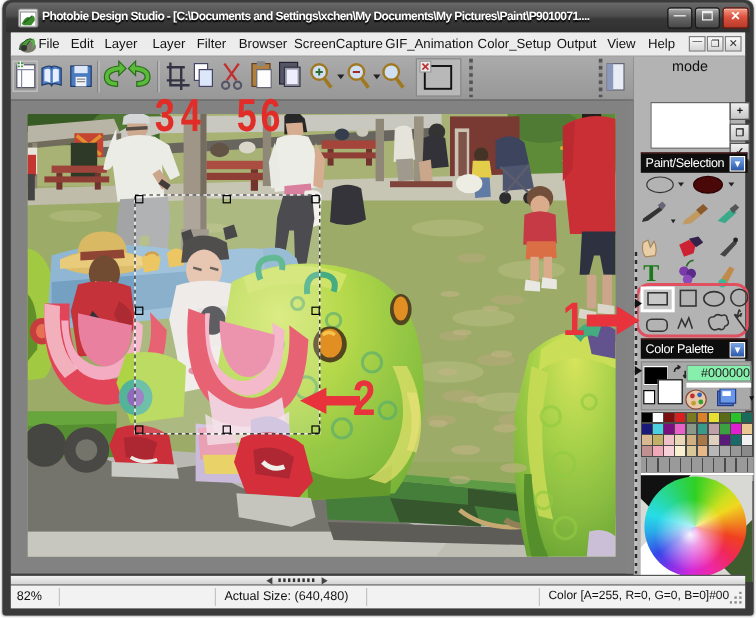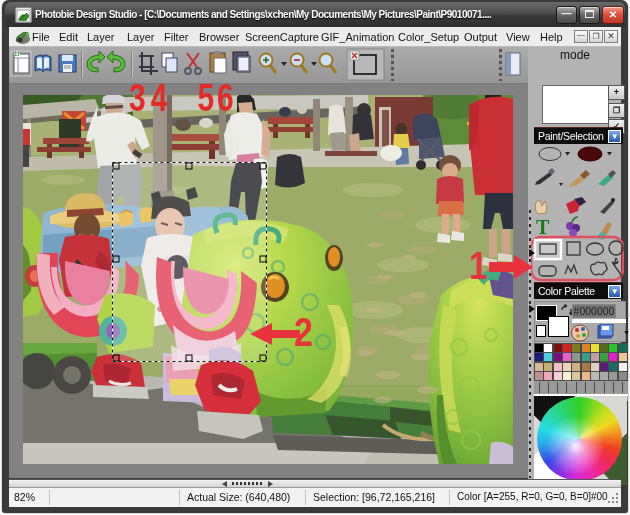--- a/index.html
+++ b/index.html
@@ -197,21 +197,21 @@
 
     <div class="hdr" style="top:235px">Color Palette<div class="hbtn">▼</div></div>
     <div style="position:absolute;left:6px;top:254px;width:92px;height:41px;background:#a9a9a9;border:1px solid #8a8a8a">
       <div style="position:absolute;left:1px;top:3px;width:21px;height:16px;background:#000;border:1px solid #fff"></div>
       <div style="position:absolute;left:13px;top:14px;width:21px;height:21px;background:#fff;border:1px solid #000"></div>
       <div style="position:absolute;left:1px;top:23px;width:10px;height:12px;background:#fff;border:1px solid #000"></div>
       <svg style="position:absolute;left:24px;top:2px" width="16" height="15">
           <path d="M3 6 q0 -4 5 -4 M8 2 l-2.5 -1.5 M8 2 l-2.5 1.5" stroke="#222" fill="none" stroke-width="1.3"></path>
           <path d="M12 5 v6 M12 11 l-1.5 -2.5 M12 11 l1.5 -2.5" stroke="#222" fill="none" stroke-width="1.3"></path>
         </svg>
-      <div style="position:absolute;left:37px;top:2px;width:44px;height:14px;background:#737373;border:1px solid #888;font-size:10.5px;line-height:12px;color:#222;text-align:center">#000000</div>
+      <div style="position:absolute;left:37px;top:2px;width:54px;height:14px;background:#86efac;border:1px solid #888;font-size:10.5px;line-height:12px;color:#222;text-align:right">#000000</div>
       <div style="position:absolute;left:37px;top:17px;width:54px;height:4px;background:#fff"></div>
       <svg style="position:absolute;left:36px;top:22px" width="52" height="18">
         <ellipse cx="9" cy="9" rx="8.5" ry="8" fill="#e8c8a8" stroke="#8a4a3a"></ellipse>
         <circle cx="6" cy="6" r="2" fill="#c03030"></circle>
           <circle cx="12" cy="5" r="2" fill="#3060c0"></circle>
           <circle cx="13" cy="11" r="2" fill="#30a030"></circle>
           <circle cx="7" cy="12" r="2" fill="#c0a030"></circle>
         <rect x="27" y="2" width="13" height="12" fill="#4a78c8" stroke="#223a88"></rect>
         <rect x="29" y="0" width="13" height="12" fill="#6a98e8" stroke="#223a88"></rect>
         <rect x="31" y="2" width="7" height="4" fill="#fff"></rect>
@@ -625,21 +625,20 @@
           <rect x="251" y="2" width="2" height="3"></rect>
         </g>
       </svg>
     </div>
   <div id="status">
     <span style="left:5px">82%</span>
     <div class="sep" style="left:40px"></div>
     <div class="sep" style="left:170px"></div>
     <span style="left:178px">Actual Size:  (640,480)</span>
     <div class="sep" style="left:296px"></div>
-    <span style="left:304px">Selection:  [96,72,165,216]</span>
     <div class="sep" style="left:440px"></div>
     <span style="left:448px;font-size:10px">Color [A=255, R=0, G=0, B=0]#00</span>
     <svg style="position:absolute;right:1px;top:5px" width="12" height="12">
         <g fill="#8a8a8a">
           <rect x="8" y="0" width="2" height="2"></rect>
           <rect x="4" y="4" width="2" height="2"></rect>
           <rect x="8" y="4" width="2" height="2"></rect>
           <rect x="0" y="8" width="2" height="2"></rect>
           <rect x="4" y="8" width="2" height="2"></rect>
           <rect x="8" y="8" width="2" height="2"></rect>

